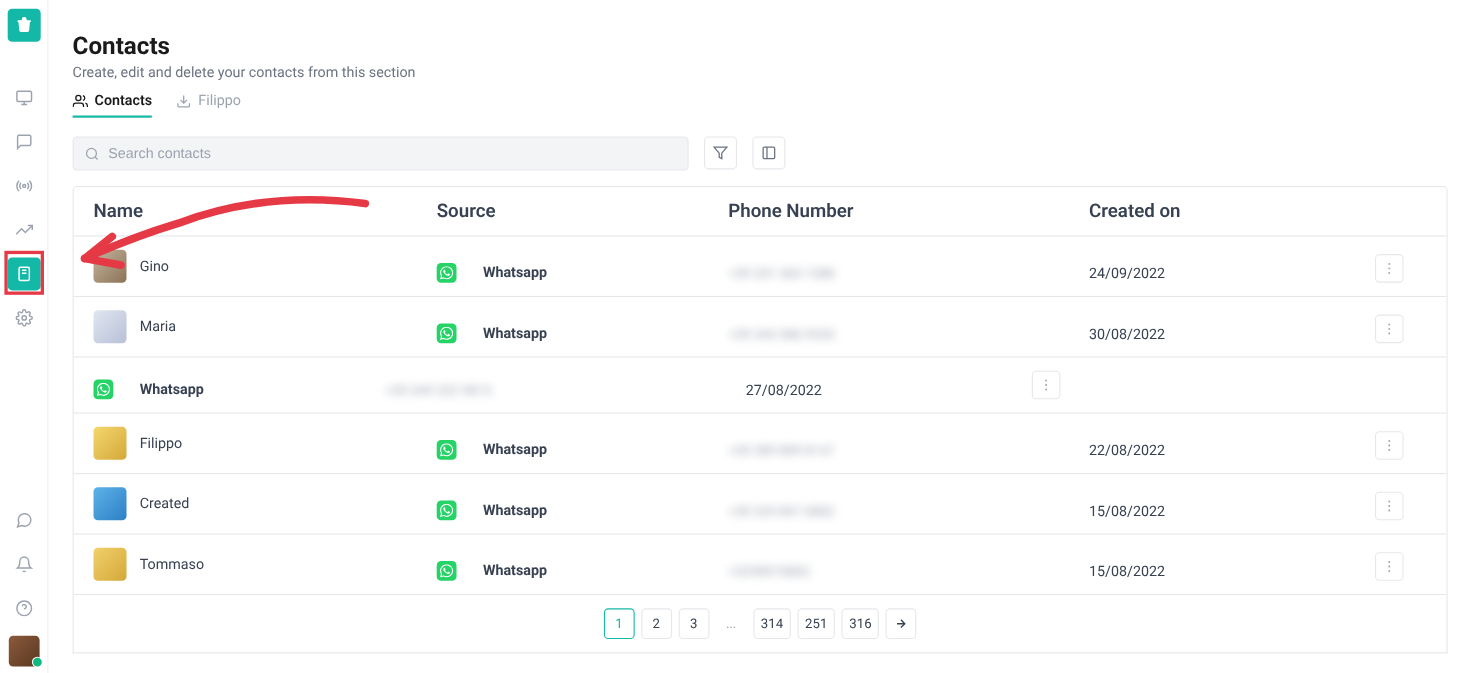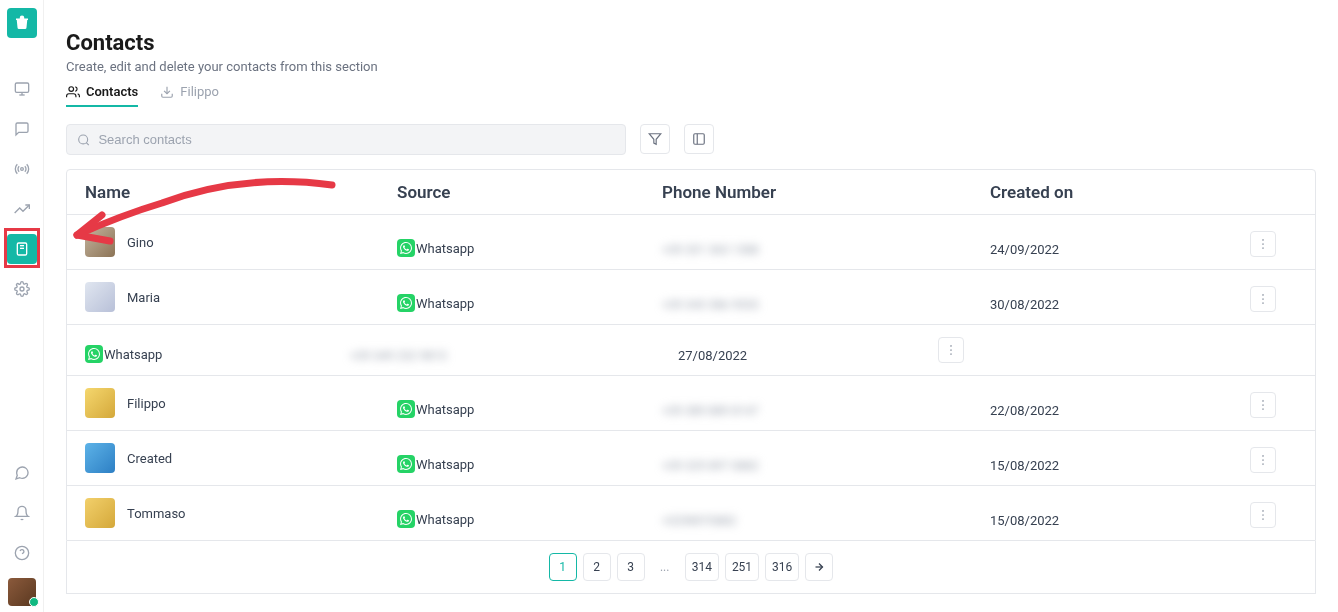--- a/index.html
+++ b/index.html
@@ -36,21 +36,21 @@
 .col-name { flex: 0 0 312px; }
 .col-source { flex: 0 0 265px; }
 .col-phone { flex: 0 0 328px; }
 .col-created { flex: 0 0 260px; }
 .col-actions { flex: 0 0 40px; }
 
 .row { display:flex; align-items:flex-end; padding:12px 18px; border-bottom:1px solid #e5e7eb; font-size:13px; color:#374151; }
 .row:last-child { border-bottom:none; }
 .name-cell { display:flex; align-items:center; gap:12px; }
 .row-avatar { width:30px; height:30px; border-radius:4px; }
-.source-cell { display:flex; align-items:center; gap:1px; }
+.source-cell { display:flex; align-items:center; gap:24px;font-weight:bold; }
 .wa-icon { width:18px; height:18px; background:#25d366; border-radius:4px; display:flex; align-items:center; justify-content:center; }
 .phone-blur { filter: blur(4px); color:#9ca3af; font-size:12px; }
 .actions-btn { width:26px; height:26px; border:1px solid #e5e7eb; border-radius:4px; background:#fff; display:flex; align-items:center; justify-content:center; cursor:pointer; color:#9ca3af; }
 
 .pagination { display:flex; justify-content:center; gap:6px; padding:12px 0; border:1px solid #e5e7eb; border-top:none; }
 .page-btn { min-width:28px; height:28px; padding:0 6px; border:1px solid #e5e7eb; border-radius:4px; background:#fff; font-size:12px; color:#374151; display:flex; align-items:center; justify-content:center; cursor:pointer; }
 .page-btn.active { border-color:#14b8a6; color:#14b8a6; }
 .page-btn.ellipsis { border:none; cursor:default; color:#9ca3af; }
 
 .arrow-annotation { position:absolute; top:165px; left:62px; pointer-events:none; z-index:100; }

